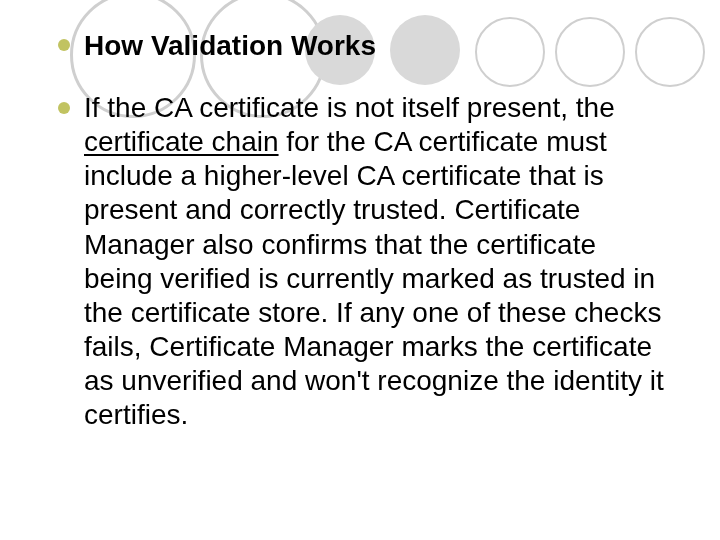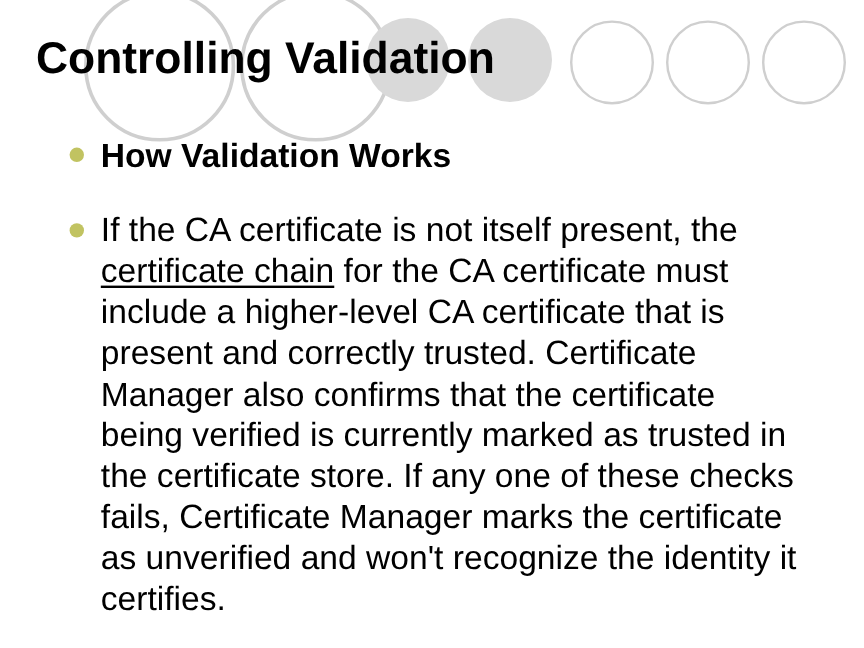--- a/index.html
+++ b/index.html
@@ -39,20 +39,19 @@
 
 <div class="decor ring ring-lg r1"></div>
 <div class="decor ring ring-lg r2"></div>
 <div class="decor disc d1 disc-group"></div>
 <div class="decor disc d2 disc-group"></div>
 <div class="decor ring ring-sm s1"></div>
 <div class="decor ring ring-sm s2"></div>
 <div class="decor ring ring-sm s3"></div>
 
 <div class="content">
-  <h1 class="title">Controlling Validation</h1>
   <ul class="bullets">
     <li class="b1">How Validation Works</li>
     <li class="b2">
       <span>If the CA certificate is not itself present, the </span><span class="chainlink">certificate chain</span><span> for the CA certificate must include a higher-level CA certificate that is present and correctly trusted. Certificate Manager also confirms that the certificate being verified is currently marked as trusted in the certificate store. If any one of these checks fails, Certificate Manager marks the certificate as unverified and won't recognize the identity it certifies.</span>
     </li>
   </ul>
 </div>
 
 </body></html>

